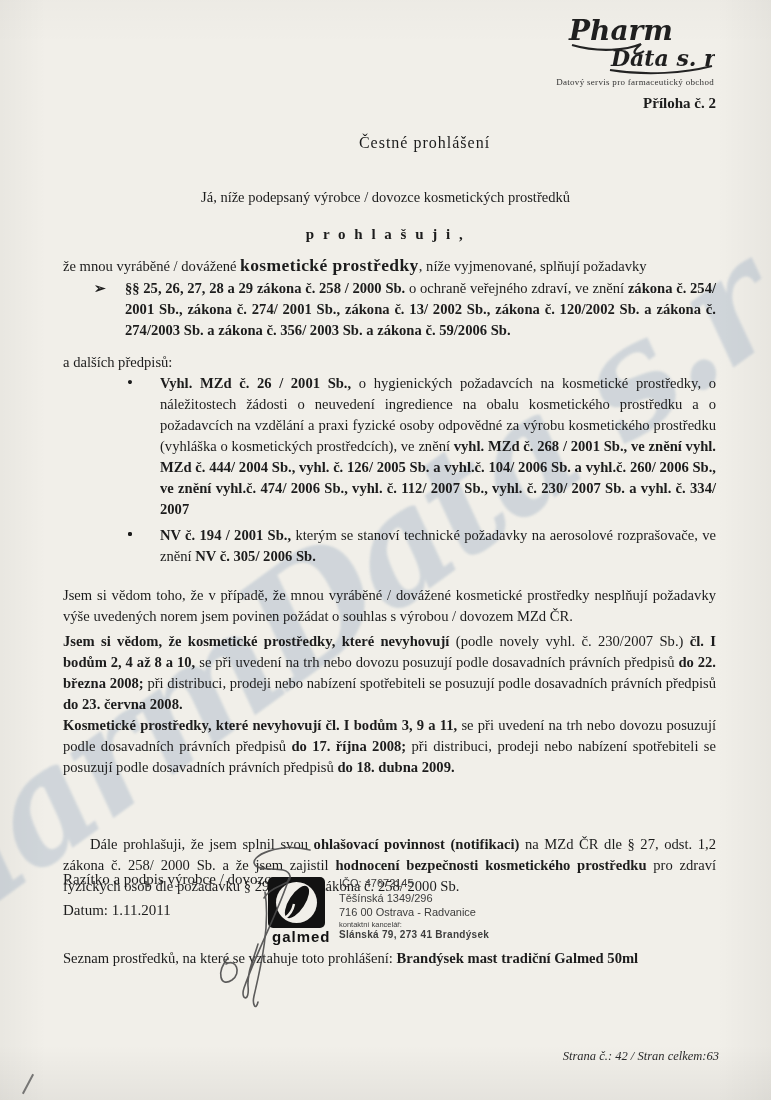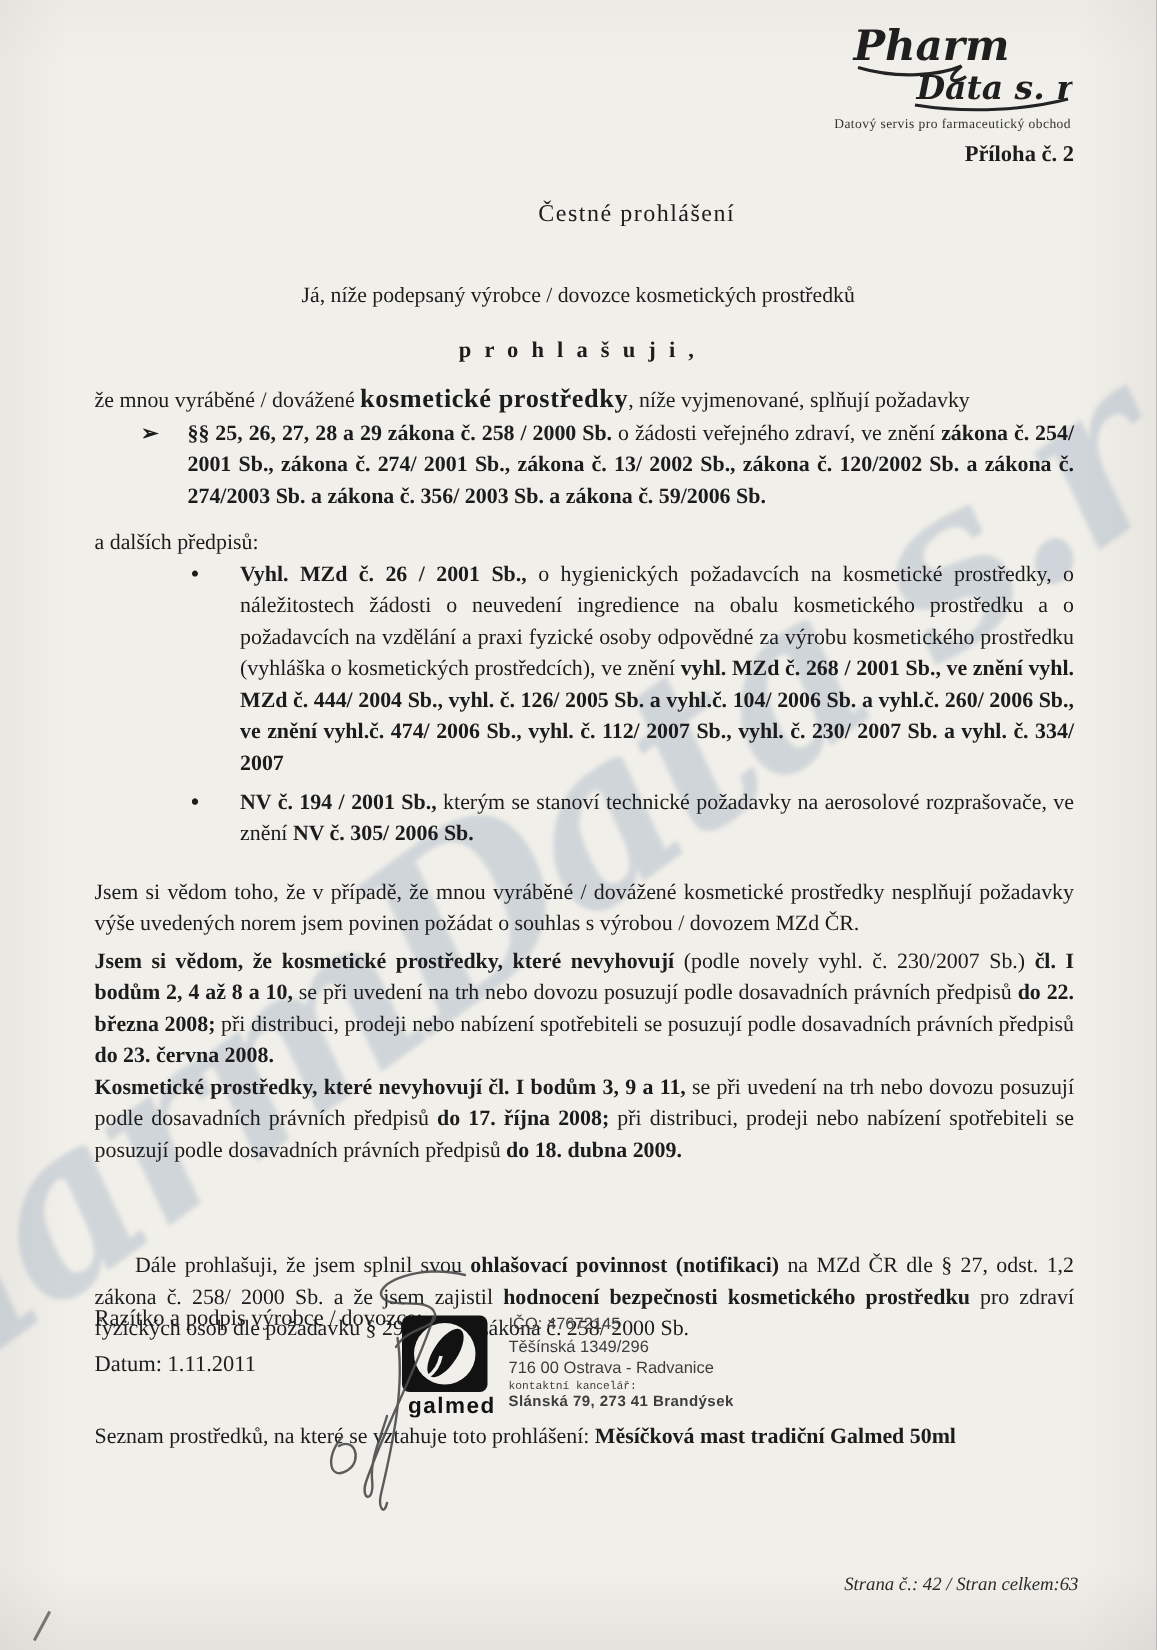--- a/index.html
+++ b/index.html
@@ -45,21 +45,21 @@
   .reg-item{position:relative;padding-left:97px;text-align:justify;margin-bottom:5px;}
   .bullet-glyph{position:absolute;left:64px;top:-1px;font-size:17px;}
   .para-aware{top:585px;text-align:justify;}
   .para-deadlines{top:631px;text-align:justify;}
   .para-notification{top:834px;text-align:justify;text-indent:27px;}
   
   .stamp-label{top:871px;left:63px;font-size:15px;}
   .date-label{top:902px;left:63px;font-size:15px;}
   .stamp{left:266px;top:875px;display:flex;gap:9px;align-items:flex-start;}
   .stamp-text{margin-top:1px;font-family:"Liberation Sans", sans-serif;font-size:11px;line-height:14.5px;color:#3d3d3d;}
-  .stamp-office-label{font-size:7.5px;line-height:8px;margin-top:1px;font-family:Liberation Mono, monospace;}
+  .stamp-office-label{font-size:7.5px;line-height:8px;margin-top:1px;}
   .stamp-office-address{font-size:10px;font-weight:bold;letter-spacing:0.3px;line-height:12px;}
   .galmed-text{font-family:"Liberation Sans", sans-serif;font-weight:bold;font-size:15px;letter-spacing:1px;fill:#121212;}
   .signature-svg{left:192px;top:840px;z-index:5;}
   .products-line{top:950px;left:63px;width:665px;font-size:14.6px;}
   .doc-footer{top:1049px;right:52px;font-size:12.5px;font-style:italic;color:#2b2b2b;}
   .corner-mark{left:27px;top:1073px;width:2px;height:22px;background:#5a5a5a;transform:rotate(28deg);opacity:0.8;}
 </style>
 </head>
 <body>
 
@@ -82,21 +82,21 @@
     <div class="abs doc-title">Čestné prohlášení</div>
 
     <div class="abs intro-line">Já, níže podepsaný výrobce / dovozce kosmetických prostředků</div>
 
     <div class="abs declare-word">p r o h l a š u j i ,</div>
 
     <div class="abs block lead-block">
       <div><span>že mnou vyráběné / dovážené </span><span class="b u big">kosmetické prostředky</span><span>,  níže vyjmenované, splňují požadavky</span></div>
       <div class="arrow-item">
         <span class="arrow-glyph">➢</span>
-        <span><span class="b">§§ 25, 26, 27, 28 a 29 zákona č. 258 / 2000 Sb.</span><span> o žádosti veřejného zdraví, ve znění </span><span class="b">zákona č. 254/ 2001 Sb., zákona č. 274/ 2001 Sb., zákona č. 13/ 2002 Sb., zákona č. 120/2002 Sb. a zákona č. 274/2003 Sb. a zákona č. 356/ 2003 Sb. a zákona č. 59/2006 Sb.</span></span>
+        <span><span class="b">§§ 25, 26, 27, 28 a 29 zákona č. 258 / 2000 Sb.</span><span> o ochraně veřejného zdraví, ve znění </span><span class="b">zákona č. 254/ 2001 Sb., zákona č. 274/ 2001 Sb., zákona č. 13/ 2002 Sb., zákona č. 120/2002 Sb. a zákona č. 274/2003 Sb. a zákona č. 356/ 2003 Sb. a zákona č. 59/2006 Sb.</span></span>
       </div>
     </div>
 
     <div class="abs block further-label">a dalších předpisů:</div>
 
     <div class="abs block reg-list">
       <div class="reg-item">
         <span class="bullet-glyph">•</span>
         <span><span class="b">Vyhl. MZd č. 26 / 2001 Sb.,</span><span> o hygienických požadavcích na kosmetické prostředky, o náležitostech žádosti o neuvedení ingredience na obalu kosmetického prostředku a o požadavcích na vzdělání a praxi fyzické osoby odpovědné za výrobu kosmetického prostředku (vyhláška o kosmetických prostředcích), ve znění </span><span class="b">vyhl. MZd č. 268 / 2001 Sb., ve znění vyhl. MZd č. 444/ 2004 Sb., vyhl. č. 126/ 2005 Sb. a vyhl.č. 104/ 2006 Sb. a vyhl.č. 260/ 2006 Sb., ve znění vyhl.č. 474/ 2006 Sb., vyhl. č. 112/ 2007 Sb., vyhl. č. 230/ 2007 Sb. a vyhl. č. 334/ 2007</span></span>
       </div>
@@ -137,20 +137,20 @@
 
     <svg class="abs signature-svg" width="160" height="175" viewBox="0 0 160 175">
       <g stroke="#4c4c4c" stroke-width="1.6" fill="none" stroke-linecap="round" opacity="0.9">
         <path d="M118,10 C88,2 56,16 63,25 C69,33 95,24 98,36 C100,46 80,44 72,58"></path>
         <path d="M97,38 C88,68 66,108 52,148 C48,160 58,163 56,146 C55,132 62,118 66,104"></path>
         <path d="M73,52 C78,84 70,122 62,156 C60,165 64,171 66,162"></path>
         <path d="M36,118 C24,132 28,148 40,140 C50,133 44,118 34,124"></path>
       </g>
     </svg>
 
-    <div class="abs products-line"><span>Seznam prostředků, na které se vztahuje toto prohlášení:  </span><span class="b">Měsíčková mast tradiční Galmed 50ml</span></div>
+    <div class="abs products-line"><span>Seznam prostředků, na které se vztahuje toto prohlášení:  </span><span class="b">Brandýsek mast tradiční Galmed 50ml</span></div>
 
     <div class="abs doc-footer">Strana č.: 42 /  Stran celkem:63</div>
 
     <div class="abs corner-mark"></div>
 
   </div>
 </div>
 
 </body></html>

